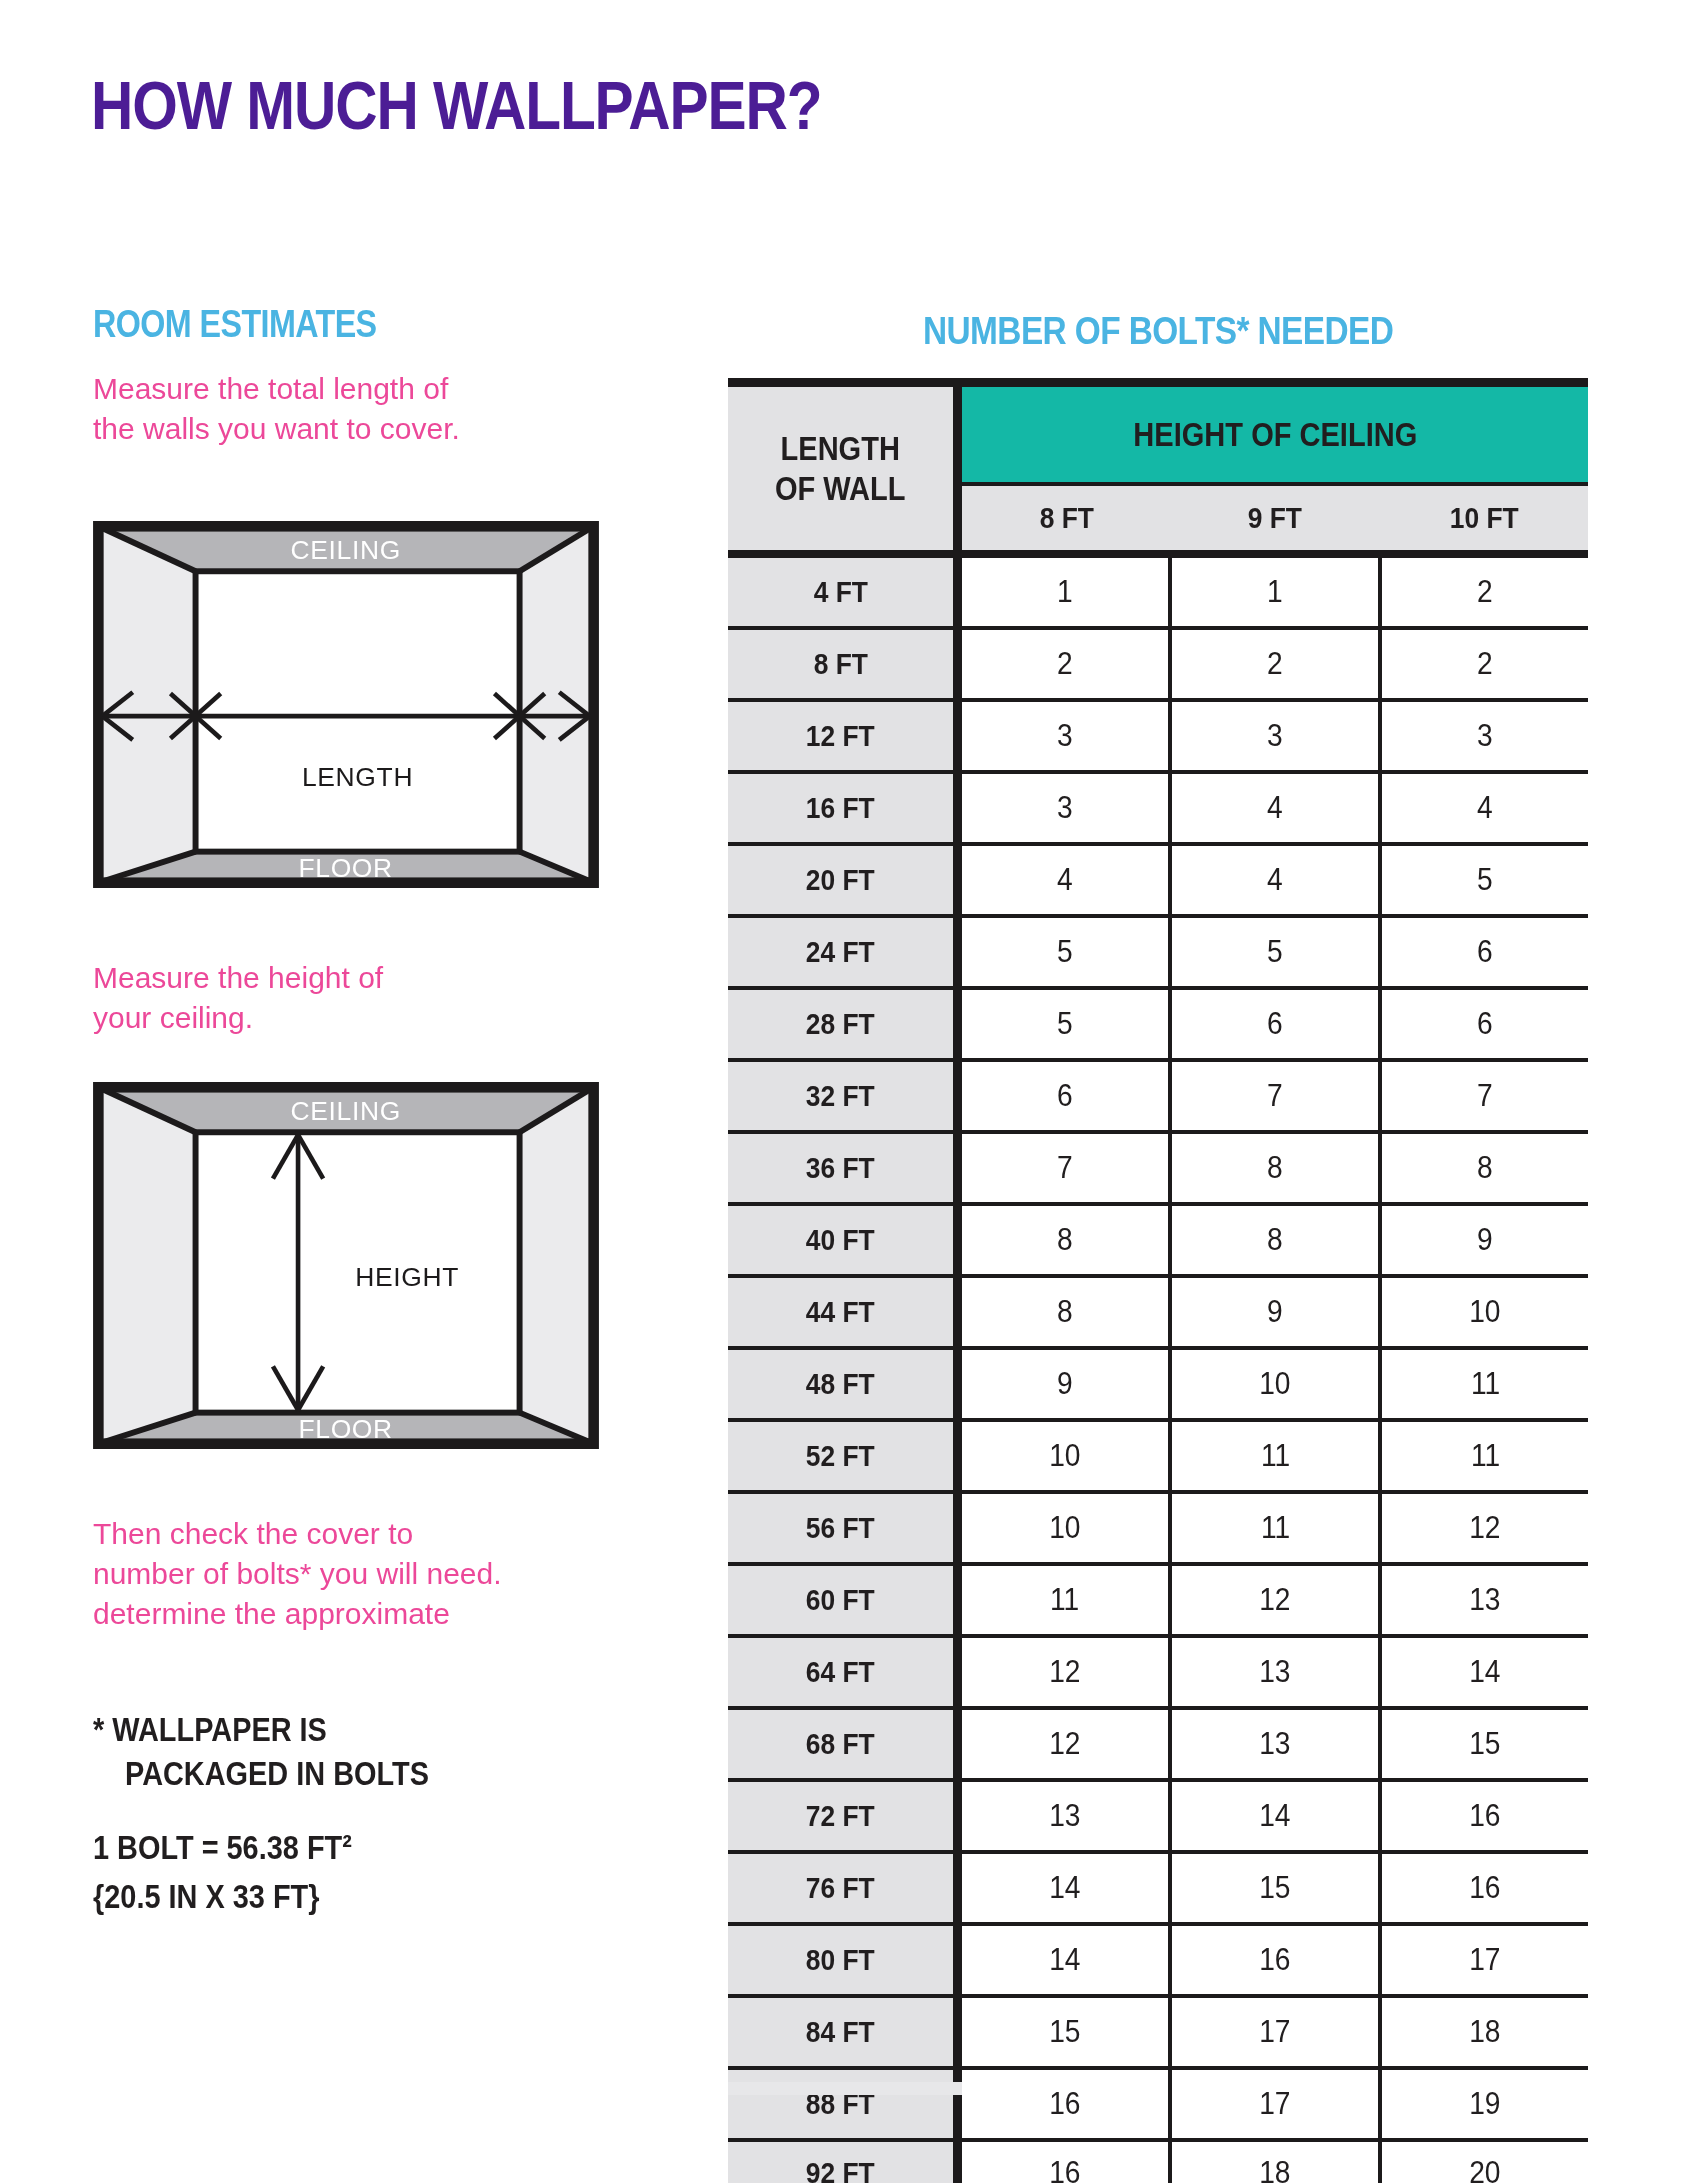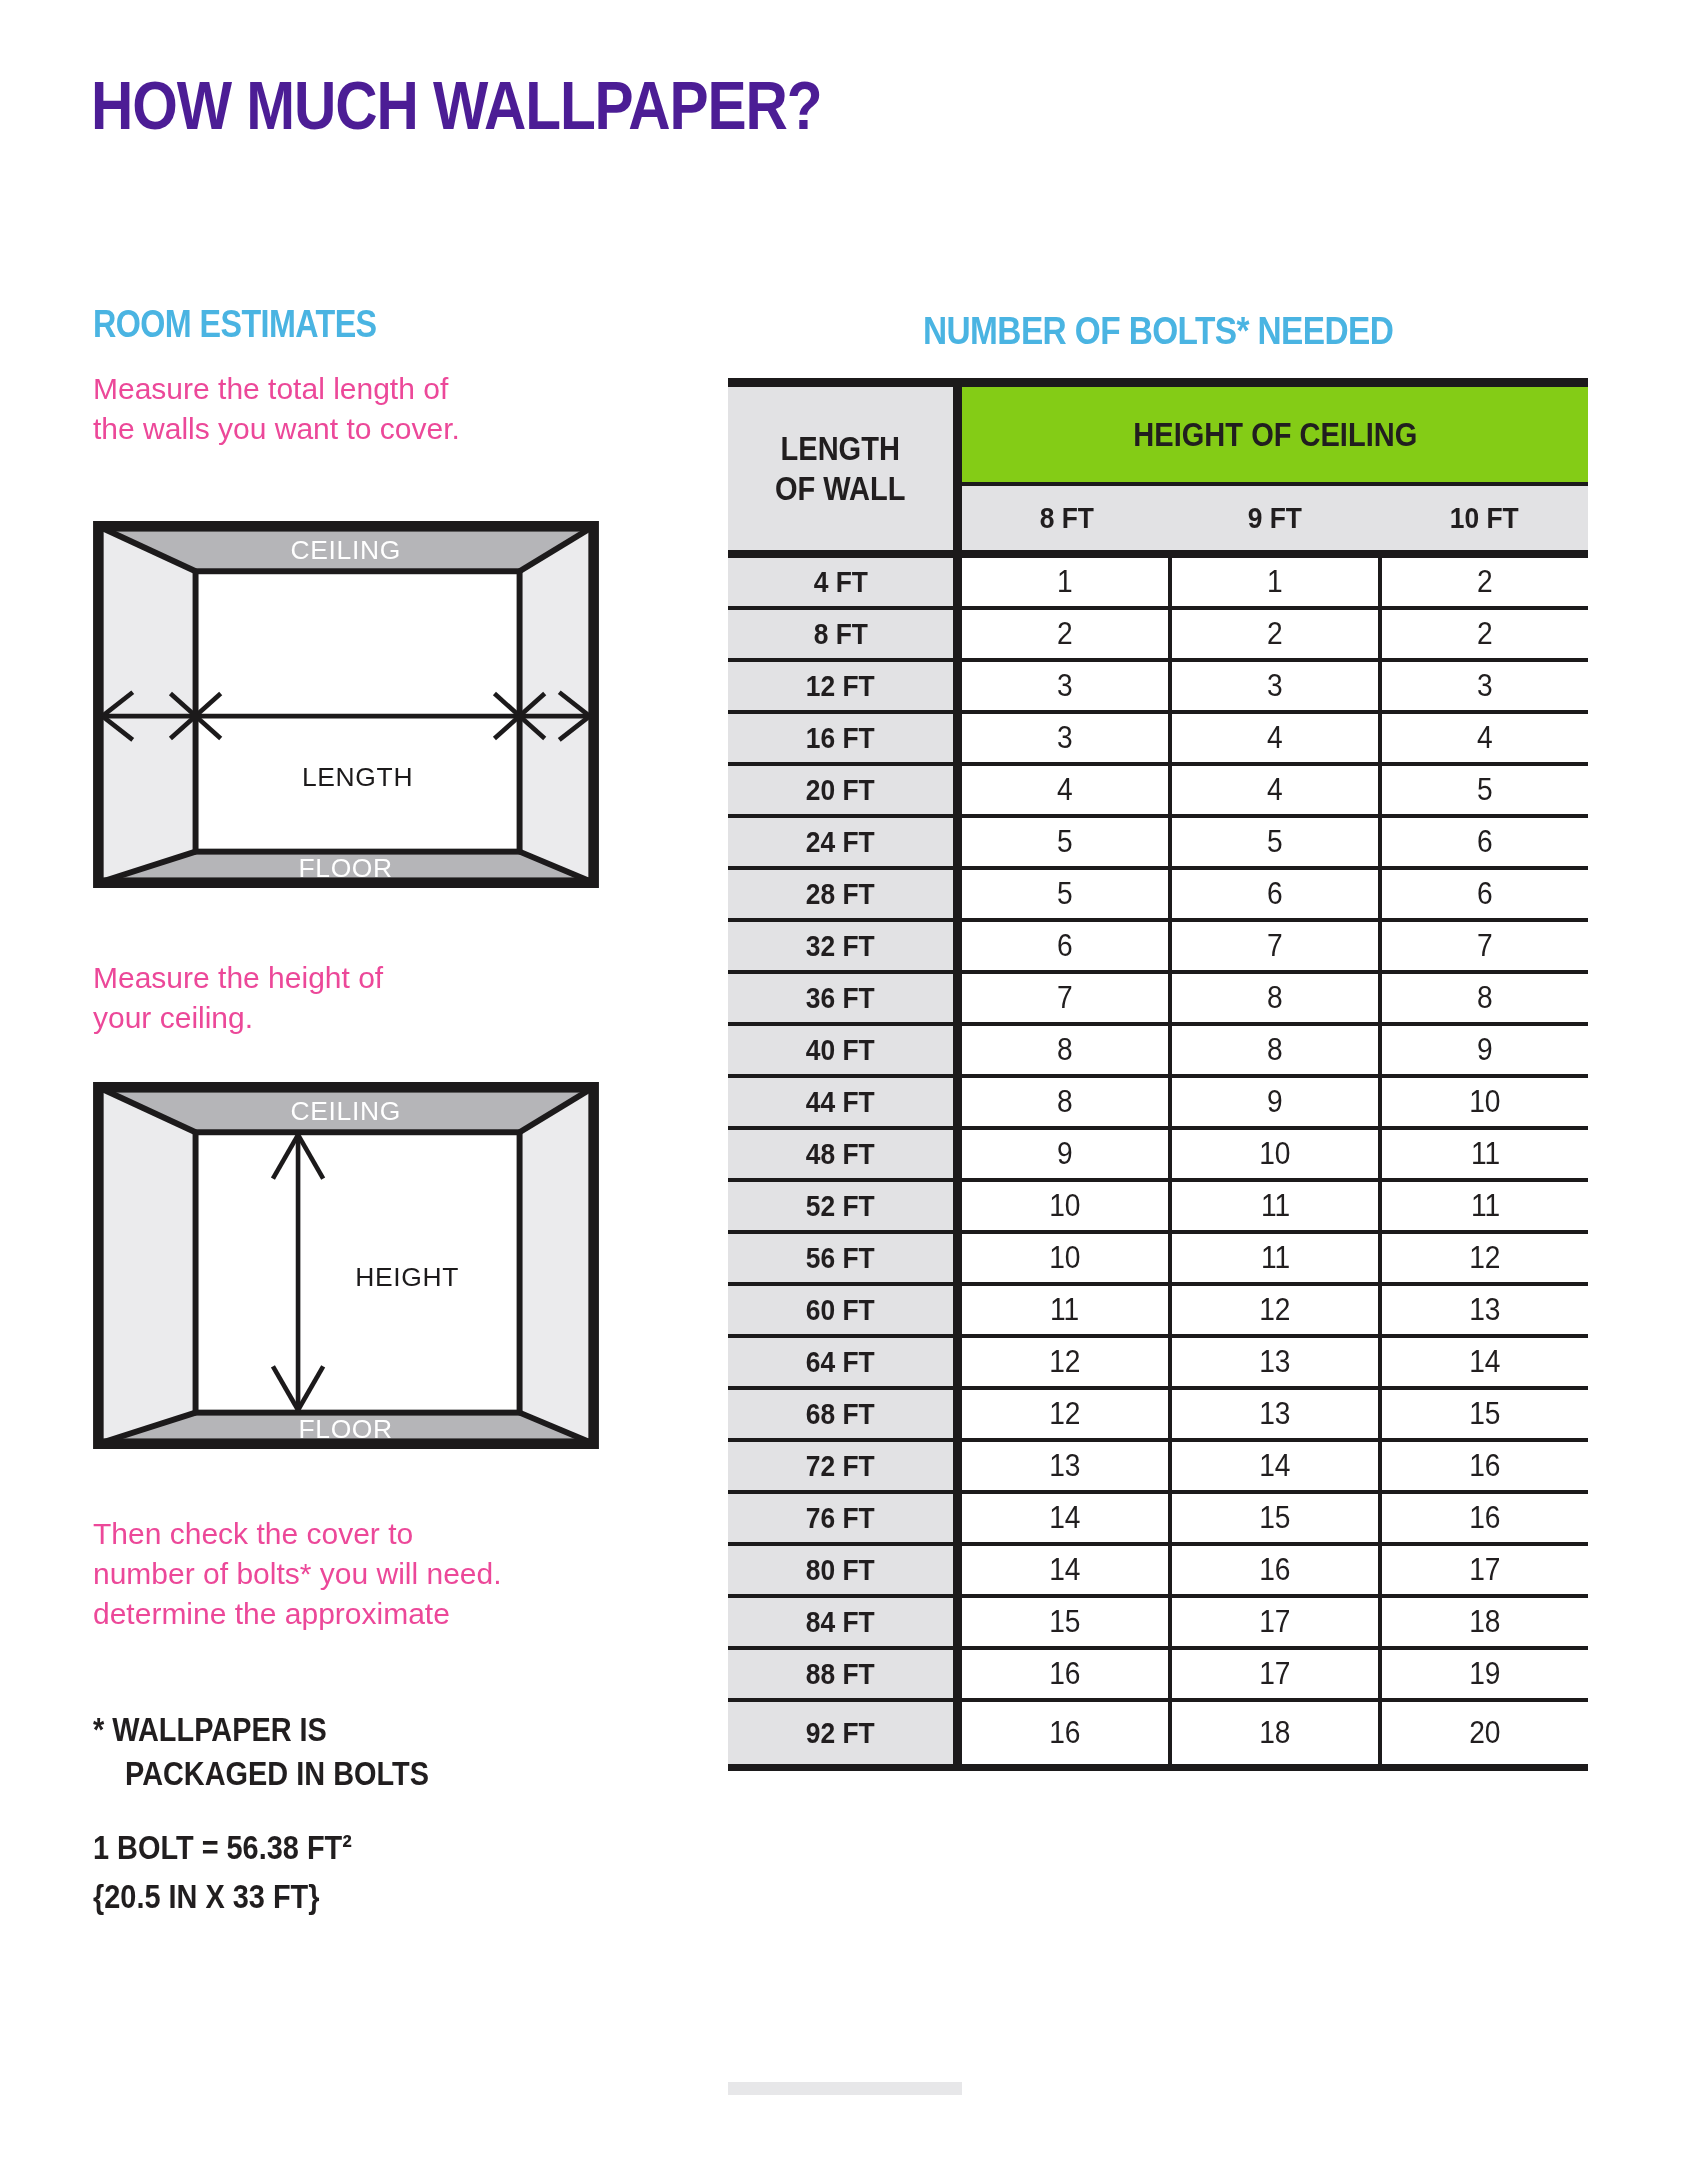--- a/index.html
+++ b/index.html
@@ -34,26 +34,26 @@
   .diag text{font-family:"Liberation Sans","DejaVu Sans",sans-serif;font-size:40px;letter-spacing:1px;}
 
   
   .btable{position:absolute;left:728px;top:378px;width:860px;}
   .topbar{height:9.3px;background:#1c1a1b;}
   .thead{display:flex;height:163px;}
   .th-c1{width:225px;background:#e2e2e4;display:flex;align-items:center;justify-content:center;
          font-size:33px;font-weight:bold;text-align:center;line-height:40px;}
   .vdiv{width:9.3px;background:#1c1a1b;}
   .th-right{flex:1;display:flex;flex-direction:column;}
-  .th-span{height:99px;box-sizing:border-box;border-bottom:4.6px solid #1c1a1b;background:#84cc16;
+  .th-span{height:99px;box-sizing:border-box;border-bottom:4.6px solid #1c1a1b;background:#14b8a6;
            display:flex;align-items:center;justify-content:center;font-size:33px;font-weight:bold;}
   .th-sub{height:64px;background:#e2e2e4;display:flex;}
   .th-sub-cell{flex:1;display:flex;align-items:center;justify-content:center;font-size:30px;font-weight:bold;}
   .hsep{height:7.3px;background:#1c1a1b;}
-  .trow{display:flex;height:52px;box-sizing:border-box;border-bottom:4.6px solid #1c1a1b;}
+  .trow{display:flex;height:72px;box-sizing:border-box;border-bottom:4.6px solid #1c1a1b;}
   .trow:last-child{height:69px;border-bottom-width:7.3px;}
   .trow .c1{width:225px;background:#e2e2e4;display:flex;align-items:center;justify-content:center;
             font-size:30px;font-weight:bold;}
   .trow .vthin{width:4.6px;background:#1c1a1b;}
   .trow .cd{flex:1;background:#ffffff;display:flex;align-items:center;justify-content:center;
             font-size:32px;font-weight:400;}
   .understrip{position:absolute;left:728px;top:2082px;width:234px;height:13.2px;background:#e7e7e9;}
 </style>
 </head>
 <body>

